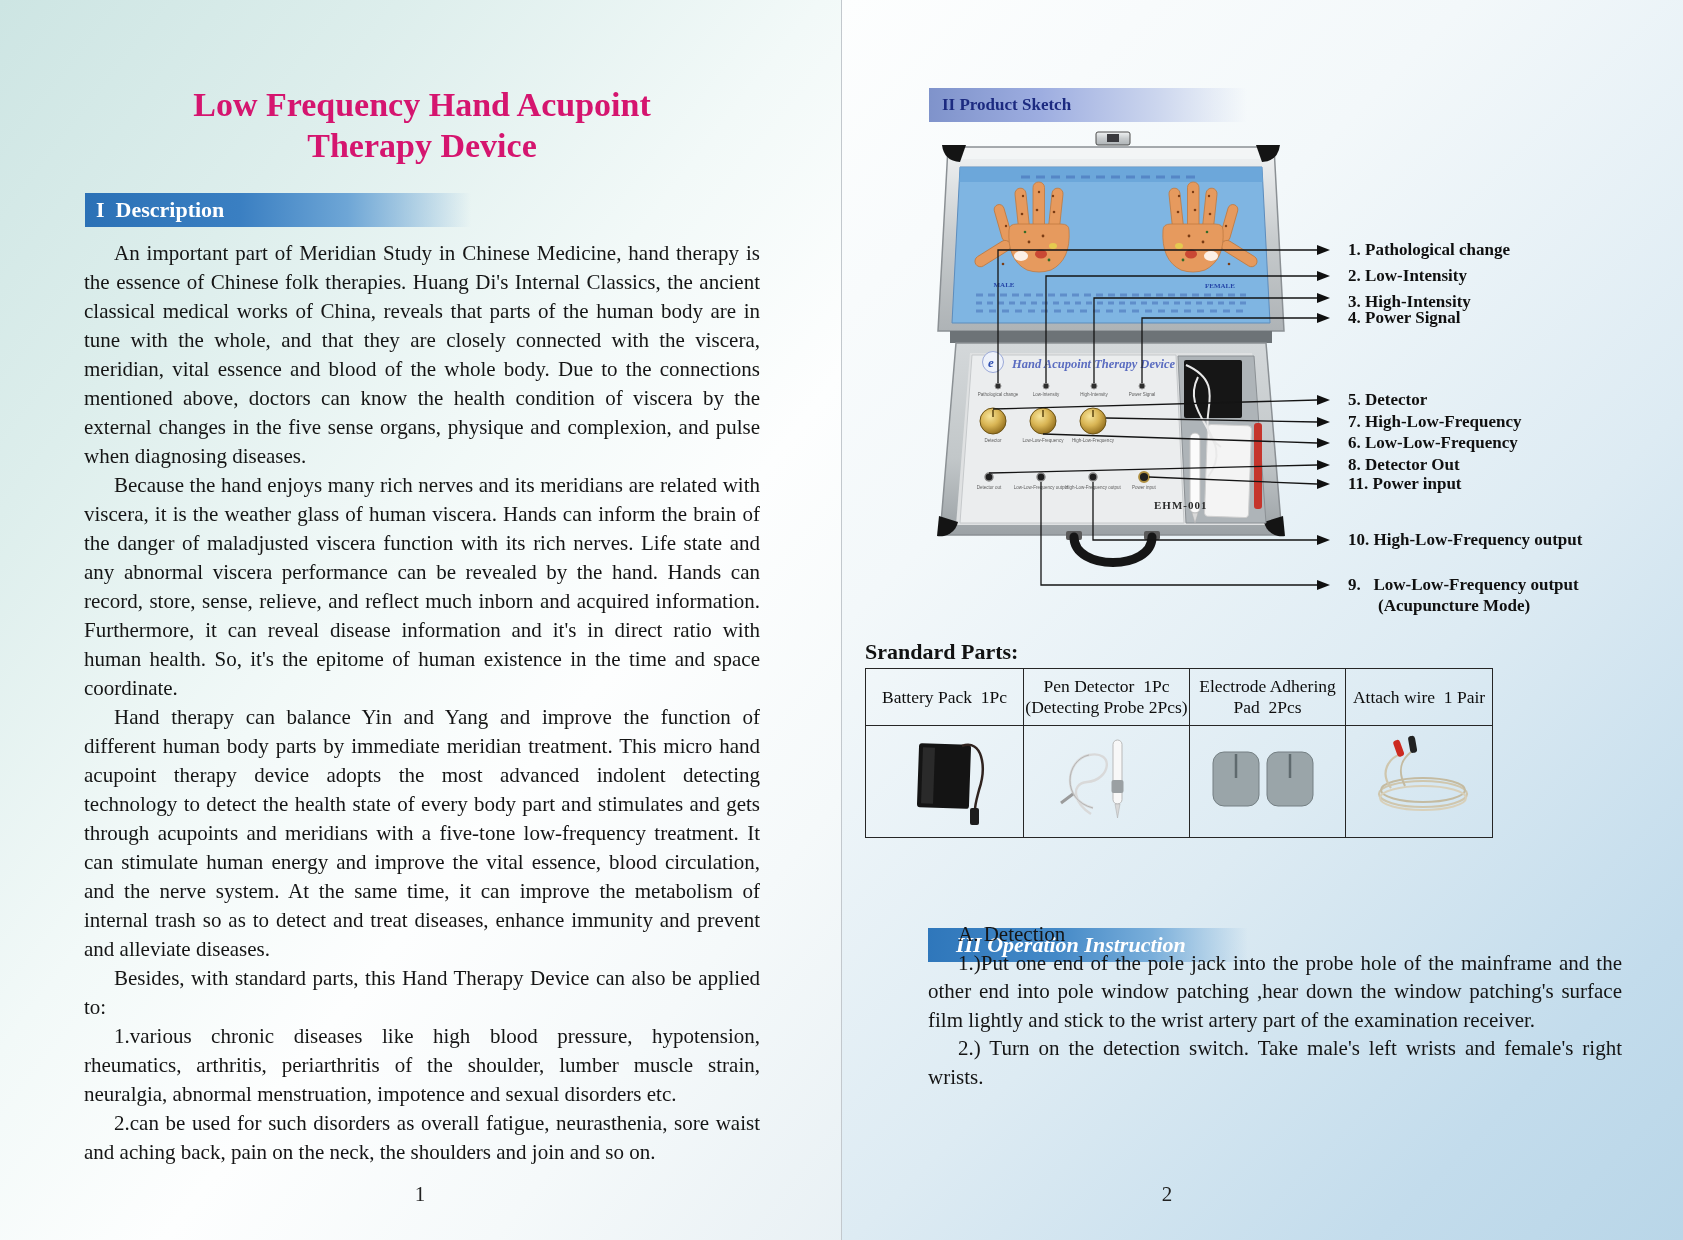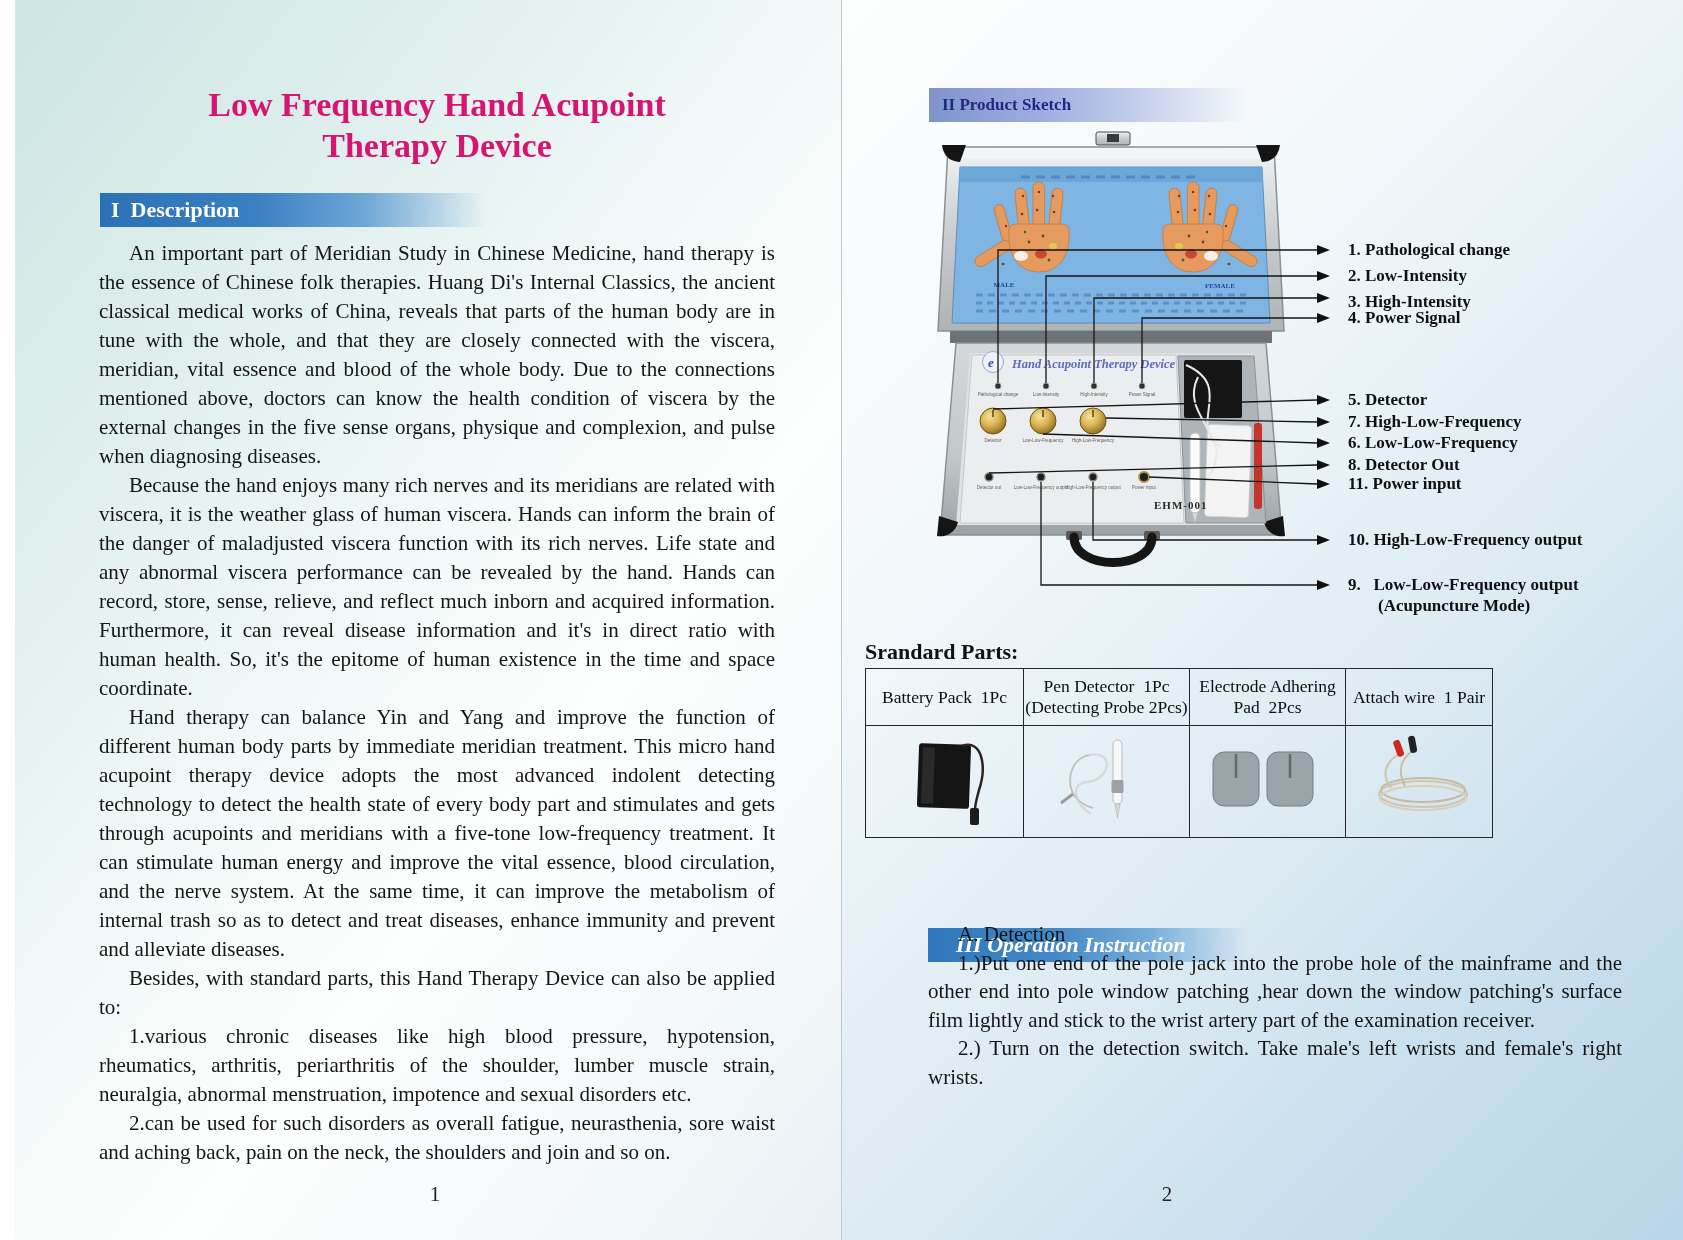--- a/index.html
+++ b/index.html
@@ -1,19 +1,19 @@
 <!DOCTYPE html>
 <html><head>
 <meta charset="utf-8">
 <style>
   html,body{margin:0;padding:0;background:#fff;}
   body{width:1683px;height:1240px;overflow:hidden;font-family:"Liberation Serif",serif;color:#161616;}
   .spread{position:relative;width:1683px;height:1240px;}
   .page{position:absolute;top:0;height:100%;}
-  .page-left{left:15px;width:841px;background:linear-gradient(128deg,#cde5e3 0%,#ddeeec 22%,#f2f9f8 45%,#fdfefe 62%,#f5f9fa 80%,#e8f0f4 100%);padding-left:16px;}
+  .page-left{left:0;width:841px;background:linear-gradient(128deg,#cde5e3 0%,#ddeeec 22%,#f2f9f8 45%,#fdfefe 62%,#f5f9fa 80%,#e8f0f4 100%);padding-left:16px;}
   .page-right{left:841px;width:842px;border-left:1px solid #c2c8cd;background:linear-gradient(135deg,#fdfefe 0%,#f3f8fa 30%,#ddebf3 60%,#c3dcec 85%,#b9d6e8 100%);}
   .abs{position:absolute;}
 
   .doc-title{left:84px;top:84px;width:676px;text-align:center;
     font-weight:bold;font-size:34px;line-height:41px;color:#d5156f;}
   .sec-bar{height:34px;box-sizing:border-box;white-space:pre;
     font-weight:bold;font-size:22px;line-height:33px;}
   .bar-desc{left:85px;top:193px;width:386px;padding-left:11px;color:#ffffff;
     background:linear-gradient(90deg,#2b71b6 0%,#3a7fc2 40%,#6ea6d6 68%,rgba(170,205,235,0) 100%);}
   .bar-sketch{left:87px;top:88px;width:318px;padding-left:13px;color:#1c2a80;font-size:17px;

